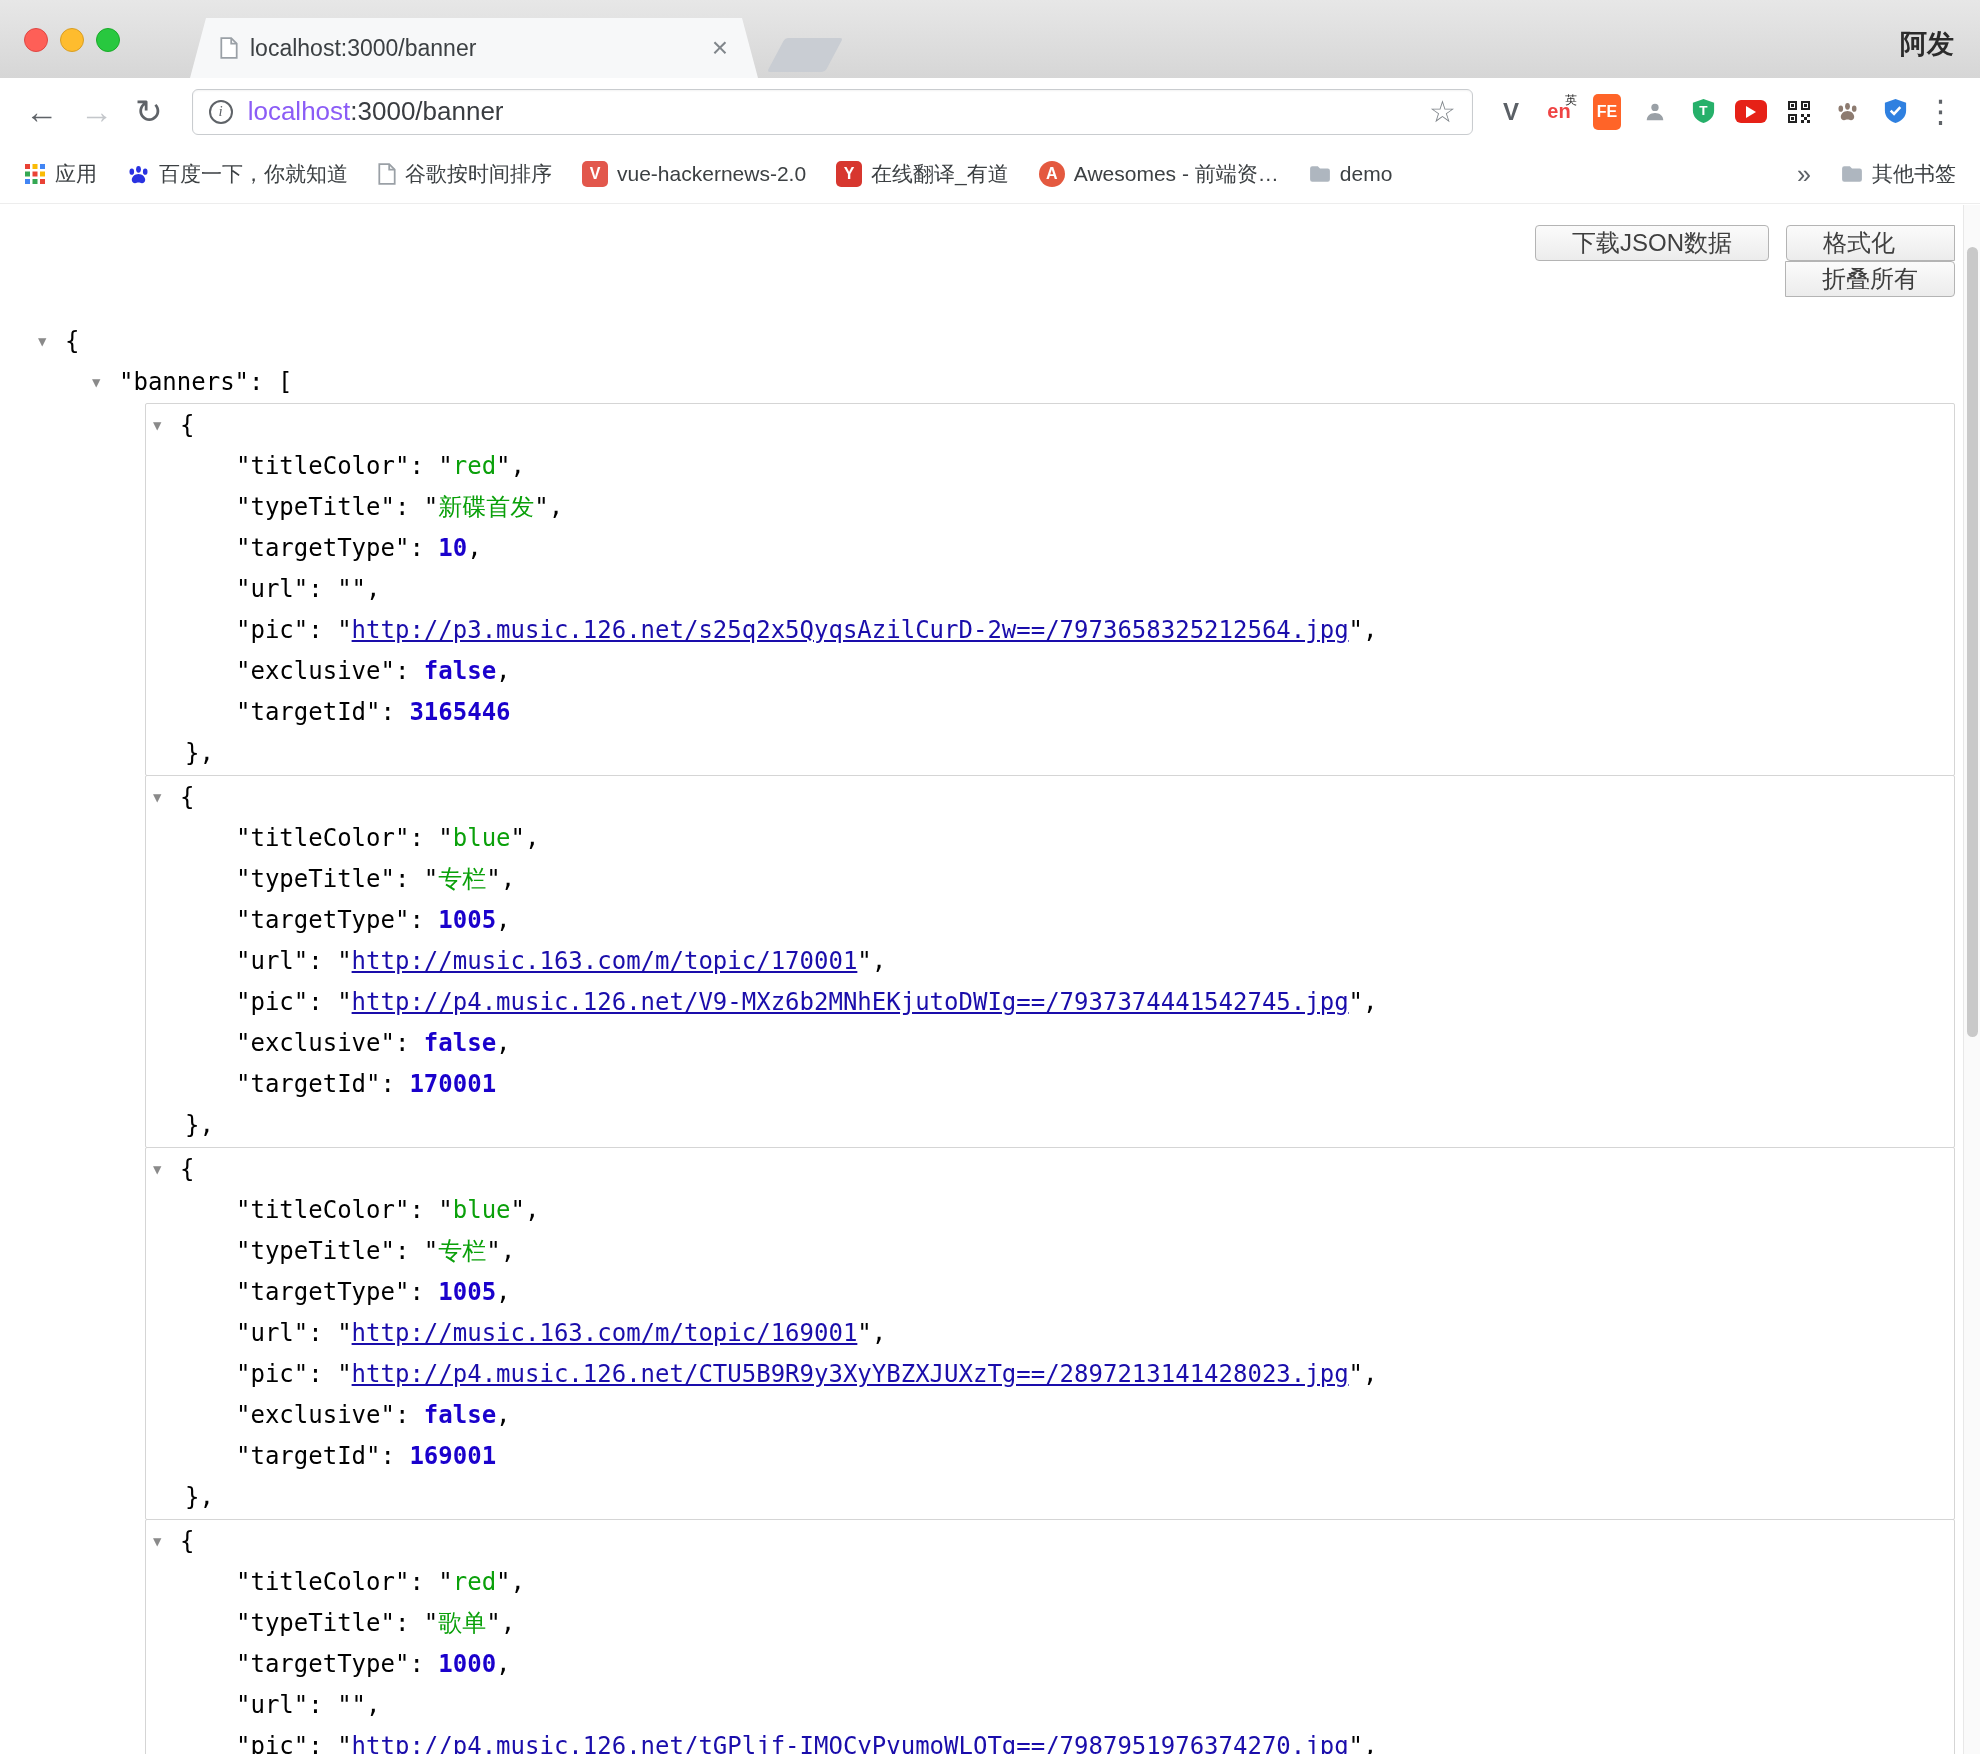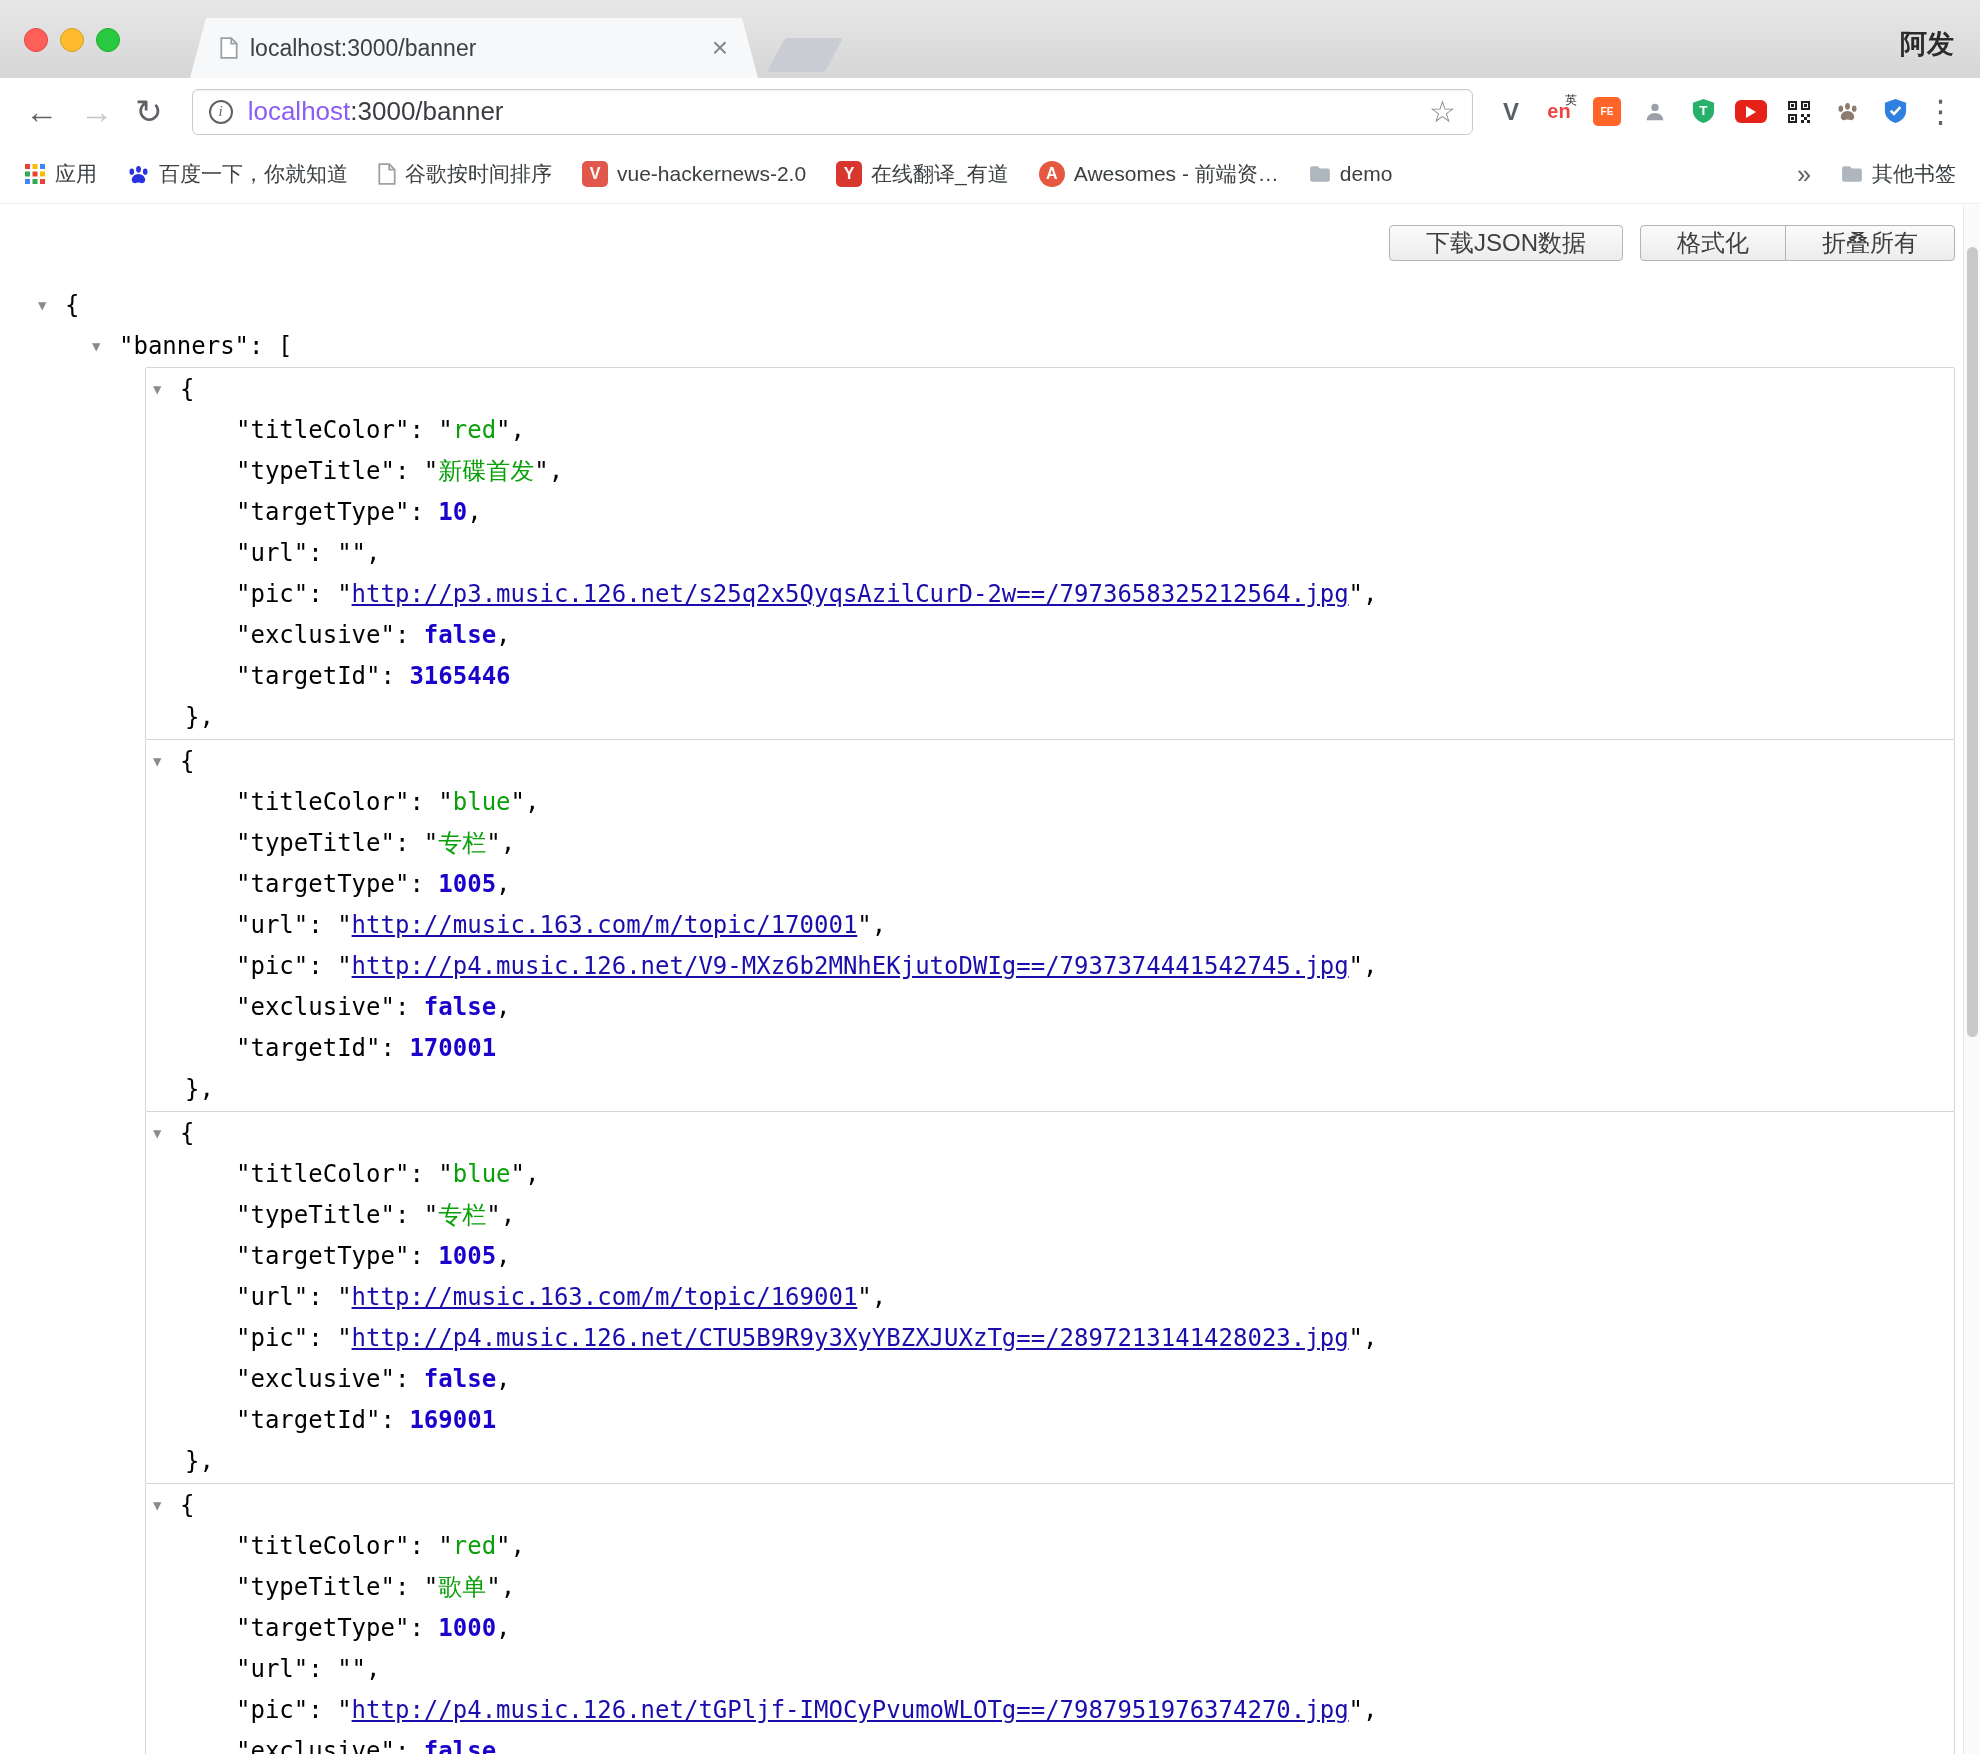--- a/index.html
+++ b/index.html
@@ -34,21 +34,21 @@
              box-shadow:inset 0 1px 2px rgba(0,0,0,.05); }
   .info-icon { width:24px; height:24px; min-width:24px; border:2px solid #5f6368; border-radius:50%;
                color:#5f6368; font-size:15px; font-style:italic; display:flex; align-items:center;
                justify-content:center; font-family:"Liberation Serif", serif; }
   .url { font-size:26px; margin-left:15px; white-space:nowrap; }
   .url .host { color:#8b5cf6;text-align:center; } .url .path { color:#3a3d41; }
   .star { margin-left:auto; font-size:30px; color:#80868b; line-height:1; }
   .ext { width:48px; height:48px; display:flex; align-items:center; justify-content:center; position:relative; }
   .ext .letter { font-size:24px; font-weight:700; color:#5b6066; }
   .badge { border-radius:5px; color:#fff; font-weight:700; display:flex; align-items:center; justify-content:center; }
-  .fe-badge { width:28px; height:29px; background:#ff6428; font-size:10px; }
+  .fe-badge { width:28px; height:36px; background:#ff6428; font-size:16px; }
   .yt { width:32px; height:23px; background:#e62117; border-radius:6px; display:flex; align-items:center; justify-content:center; }
   .yt .play { width:0; height:0; border-left:10px solid #fff; border-top:6px solid transparent; border-bottom:6px solid transparent; }
   .tr-primary { font-size:20px; font-weight:700; color:#ef4444; }
   .tr-secondary { position:absolute; top:4px; right:6px; font-size:12px; color:#2d2d2d; }
   .menu-dots { font-size:31px; color:#5f6368; margin:0 10px 0 6px; line-height:1; }
 
   
   .bookmarks { position:absolute; top:145px; left:0; right:0; height:59px; background:#fff;
                border-bottom:1px solid #ededed; display:flex; align-items:center;
                padding:0 24px; gap:30px; font-size:21px; color:#3c4043; white-space:nowrap; }
@@ -59,21 +59,21 @@
   .awesomes-badge { background:#e4593f; border-radius:50%; }
   .chev { margin-left:auto; font-size:25px; color:#5f6368; }
 
   
   .content { position:absolute; top:205px; left:0; right:17px; bottom:0; background:#fff;
              overflow:hidden; padding:20px 8px 0 38px; }
   .actions { display:flex; justify-content:flex-end; gap:17px; }
   .btn { height:36px; padding:16px 36px; font-size:24px; color:#3f3f3f;
          background:linear-gradient(#fbfbfb,#ececec); border:1px solid #b4b4b4;
          border-radius:4px; display:flex; align-items:center; white-space:nowrap; }
-  .seg { display:flex; }
+  .seg { display:flex;flex-direction:column; }
   .seg .btn:first-child { border-radius:4px 0 0 4px; }
   .seg .btn:last-child  { border-radius:0 4px 4px 0; margin-left:-1px;font-family:Liberation Mono, monospace; }
 
   .viewer { margin-top:24px; font-family:"DejaVu Sans Mono","Liberation Mono",monospace;
             font-size:24px; color:#000; }
   .jline { height:41px; line-height:41px; white-space:pre; }
   .caret { display:inline-block; width:23px; margin-right:4px; font-size:14px;
            color:#8a8a8a; vertical-align:3px; }
   .banners-open { margin-left:54px; }
   .jbox { border:1px solid #d5d5d5; border-radius:2px; margin-left:107px; padding:1px 0; background:#fff; }

